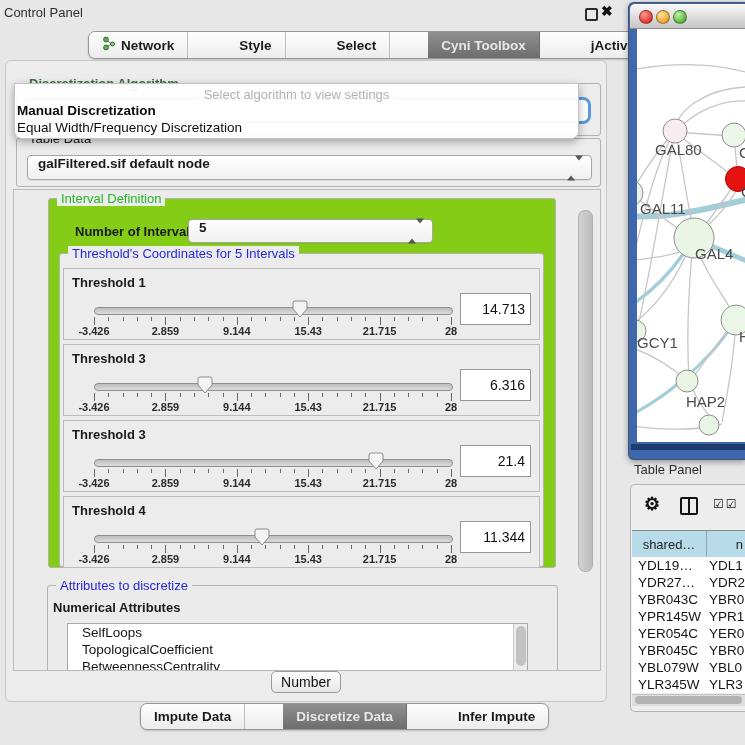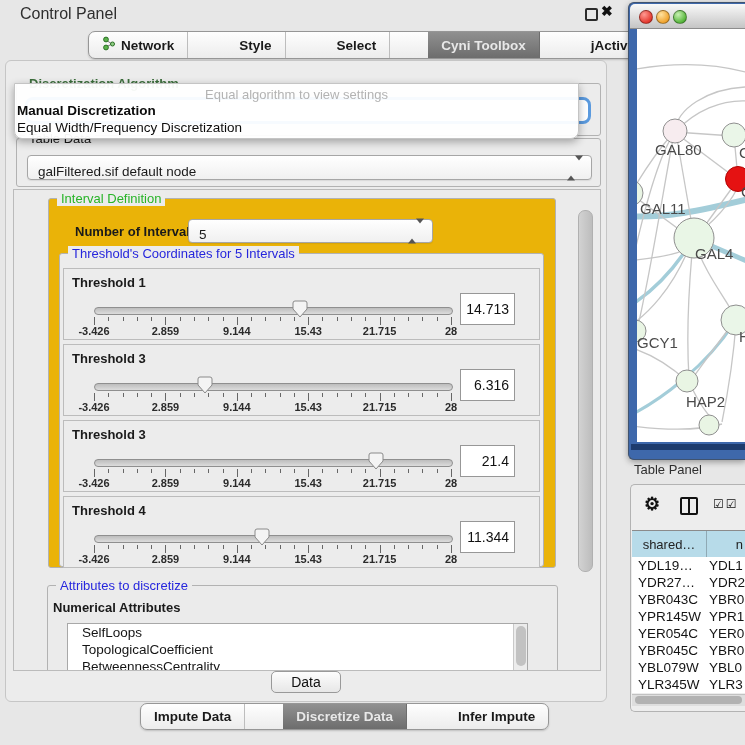--- a/index.html
+++ b/index.html
@@ -1,41 +1,41 @@
 <!DOCTYPE html>
 <html><head>
 <meta charset="utf-8">
 <style>
   html,body{margin:0;padding:0;}
   body{width:745px;height:745px;background:#e7e7e7;font-family:"Liberation Sans",sans-serif;overflow:hidden;position:relative;color:#1a1a1a;}
   #root{position:absolute;inset:0;}
 
   
-  .cp-title{position:absolute;left:20px;top:5px;font-size:16px;color:#2e2e2e;}
+  .cp-title{position:absolute;left:4px;top:5px;font-size:13px;color:#2e2e2e;}
   .float-ic{position:absolute;left:585px;top:8px;width:9px;height:9px;border:2px solid #2b2b2b;border-radius:2px;}
   .close-ic{position:absolute;left:601px;top:3px;font-size:14px;font-weight:bold;color:#111;}
 
   
   .segbar{position:absolute;display:flex;height:26px;border:1px solid #969696;border-radius:7px;background:linear-gradient(#fefefe,#ececec);box-shadow:0 1px 2px rgba(0,0,0,.18);overflow:hidden;gap:38px;}
   .seg{display:flex;align-items:center;gap:5px;padding:0 13px;font-size:13.5px;font-weight:600;color:#1a1a1a;border-right:1px solid #bdbdbd;white-space:nowrap;}
   .seg:last-child{border-right:none;}
   .seg.sel{background:linear-gradient(#909090,#6d6d6d);color:#e8e8e8;border-right-color:#6d6d6d;}
   #topTabs{left:88px;top:31px;}
   #bottomTabs{left:140px;top:703px;height:25px;}
 
   
   .cp-outer{position:absolute;left:5px;top:60px;width:600px;height:640px;background:#ececec;border:1px solid #c6c6c6;border-radius:6px;}
   .group{position:absolute;border:1px solid #b2b2b2;border-radius:3px;}
   .gtitle{position:absolute;top:-8px;left:8px;background:#ececec;padding:0 4px;font-size:13px;}
   .gtitle.green{color:#28b428;}
   .gtitle.blue{color:#2626dd;}
   .gtitle.plain{color:#161616;}
   .gtitle.ghost{color:#3c6e3c;font-weight:bold;}
 
-  .combo{position:absolute;background:linear-gradient(#ffffff,#f0f0f0);border:1px solid #a6a6a6;border-radius:4px;box-shadow:0 1px 1px rgba(0,0,0,.08);font-size:13.5px;display:flex;align-items:flex-end;padding:0 10px;}
+  .combo{position:absolute;background:linear-gradient(#ffffff,#f0f0f0);border:1px solid #a6a6a6;border-radius:4px;box-shadow:0 1px 1px rgba(0,0,0,.08);font-size:13.5px;display:flex;align-items:flex-start;padding:0 10px;font-weight:bold;}
   .spin{position:absolute;right:8px;top:50%;transform:translateY(-50%);}
   .spin .up{width:0;height:0;border-left:4px solid transparent;border-right:4px solid transparent;border-bottom:5px solid #555;margin-bottom:2px;}
   .spin .dn{width:0;height:0;border-left:4px solid transparent;border-right:4px solid transparent;border-top:5px solid #555;}
 
   .focus-combo{position:absolute;left:19px;top:36px;width:560px;height:21px;background:#fff;border:3px solid #5b9ade;border-radius:8px;}
 
   
   .dropdown{position:absolute;left:9px;top:23px;width:563px;height:54px;background:rgba(255,255,255,.95);border:1px solid #c4c4c4;border-radius:0 0 8px 8px;box-shadow:0 3px 9px rgba(0,0,0,.32);z-index:30;}
   .dd-hint{position:absolute;top:3px;left:0;right:0;text-align:center;font-size:13px;color:#b3b3b3;}
   .dd-opt{position:absolute;left:2px;font-size:13.5px;color:#0c0c0c;white-space:nowrap;}
@@ -49,21 +49,21 @@
   .lbl-b{font-weight:bold;font-size:13px;}
 
   
   .th-box{position:relative;width:475px;height:70px;background:#ececec;border:1px solid #bcbcbc;margin-bottom:4px;}
   .th-label{position:absolute;left:8px;top:6px;font-weight:bold;font-size:13px;}
   .th-slider{position:absolute;left:0;top:0;width:100%;height:100%;}
   .track{position:absolute;left:30px;top:38px;width:357px;height:6px;background:linear-gradient(#bdbdbd,#dcdcdc);border:1px solid #8f8f8f;border-radius:4px;}
   .thumb{position:absolute;top:31px;width:16px;height:18px;}
   .tick{position:absolute;width:1px;background:#666;}
   .ticklab{position:absolute;top:56px;width:60px;text-align:center;font-size:11px;font-weight:bold;color:#2b2b2b;}
-  .th-value{position:absolute;left:396px;top:24px;width:48px;height:30px;border:1px solid #979797;background:#fff;font-family:"Liberation Sans",sans-serif;font-size:14px;text-align:right;padding:0 5px 0 0;color:#111;}
+  .th-value{position:absolute;left:396px;top:24px;width:48px;height:30px;border:1px solid #979797;background:#fff;font-family:"Liberation Sans",sans-serif;font-size:14px;text-align:right;padding:0 5px 0 16px;color:#111;}
 
   
   .attr-list{position:absolute;left:19px;top:37px;width:459px;height:60px;background:#fff;border:1px solid #a8a8a8;}
   .attr-item{font-size:13.5px;padding:1px 0 1px 14px;color:#141414;}
   .attr-vtrack{position:absolute;right:0;top:0;width:13px;height:100%;background:#ececec;border-left:1px solid #c9c9c9;}
   .attr-vthumb{position:absolute;right:1px;top:2px;width:10px;height:40px;background:#c2c2c2;border-radius:5px;}
 
   .apply-btn{position:absolute;left:265px;top:610px;width:70px;height:22px;background:linear-gradient(#fdfdfd,#e7e7e7);border:1px solid #999;border-radius:5px;font-family:"Liberation Sans",sans-serif;font-size:14px;color:#111;}
 
   
@@ -139,21 +139,21 @@
     <div class="group" style="left:10px;top:77px;width:583px;height:47px;">
       <span class="gtitle plain">Table Data</span>
       <div class="combo" style="left:10px;top:16px;width:543px;height:23px;">
         <span>galFiltered.sif default node</span>
         <span class="spin"><span class="up"></span><span class="dn"></span></span>
       </div>
     </div>
 
     <div class="scrollpane">
 
-      <div class="group" style="left:34px;top:8px;width:506px;height:368px;background:#eab308;">
+      <div class="group" style="left:34px;top:8px;width:506px;height:368px;background:#84cc16;">
         <span class="gtitle green">Interval Definition</span>
         <span class="lbl-b" style="position:absolute;left:26px;top:25px;">Number of Intervals</span>
         <div class="combo" style="left:139px;top:20px;width:223px;height:22px;">
           <span>5</span>
           <span class="spin"><span class="up"></span><span class="dn"></span></span>
         </div>
 
         <div class="group" style="left:10px;top:54px;width:483px;height:312px;background:#ececec;">
           <span class="gtitle blue">Threshold's Coordinates for 5 Intervals</span>
           <div id="thresholds" style="position:absolute;left:3px;top:14px;">
@@ -351,21 +351,21 @@
             </div>
           <div class="attr-vtrack">
               <div class="attr-vthumb"></div>
             </div>
         </div>
       </div>
 
       <div class="vthumb"></div>
     </div>
 
-    <button class="apply-btn">Data</button>
+    <button class="apply-btn">Number</button>
   </div>
 
   <div class="segbar" id="bottomTabs">
       <div class="seg">
         <span>Impute Data</span>
       </div>
       <div class="seg sel">
         <span>Discretize Data</span>
       </div>
       <div class="seg">
@@ -484,18 +484,18 @@
           <span class="tp-c2">YLR3</span>
         </div>
       </div>
     <div class="tp-hscroll">
         <div class="tp-hthumb"></div>
       </div>
   </div>
 
   <div class="cp-outer" style="background:none;border:none;pointer-events:none;">
     <div class="dropdown" style="pointer-events:auto;">
-      <div class="dd-hint">Equal algorithm to view settings</div>
+      <div class="dd-hint">Select algorithm to view settings</div>
       <div class="dd-opt b">Manual Discretization</div>
       <div class="dd-opt n">Equal Width/Frequency Discretization</div>
     </div>
   </div>
 </div>
 
 </body></html>

